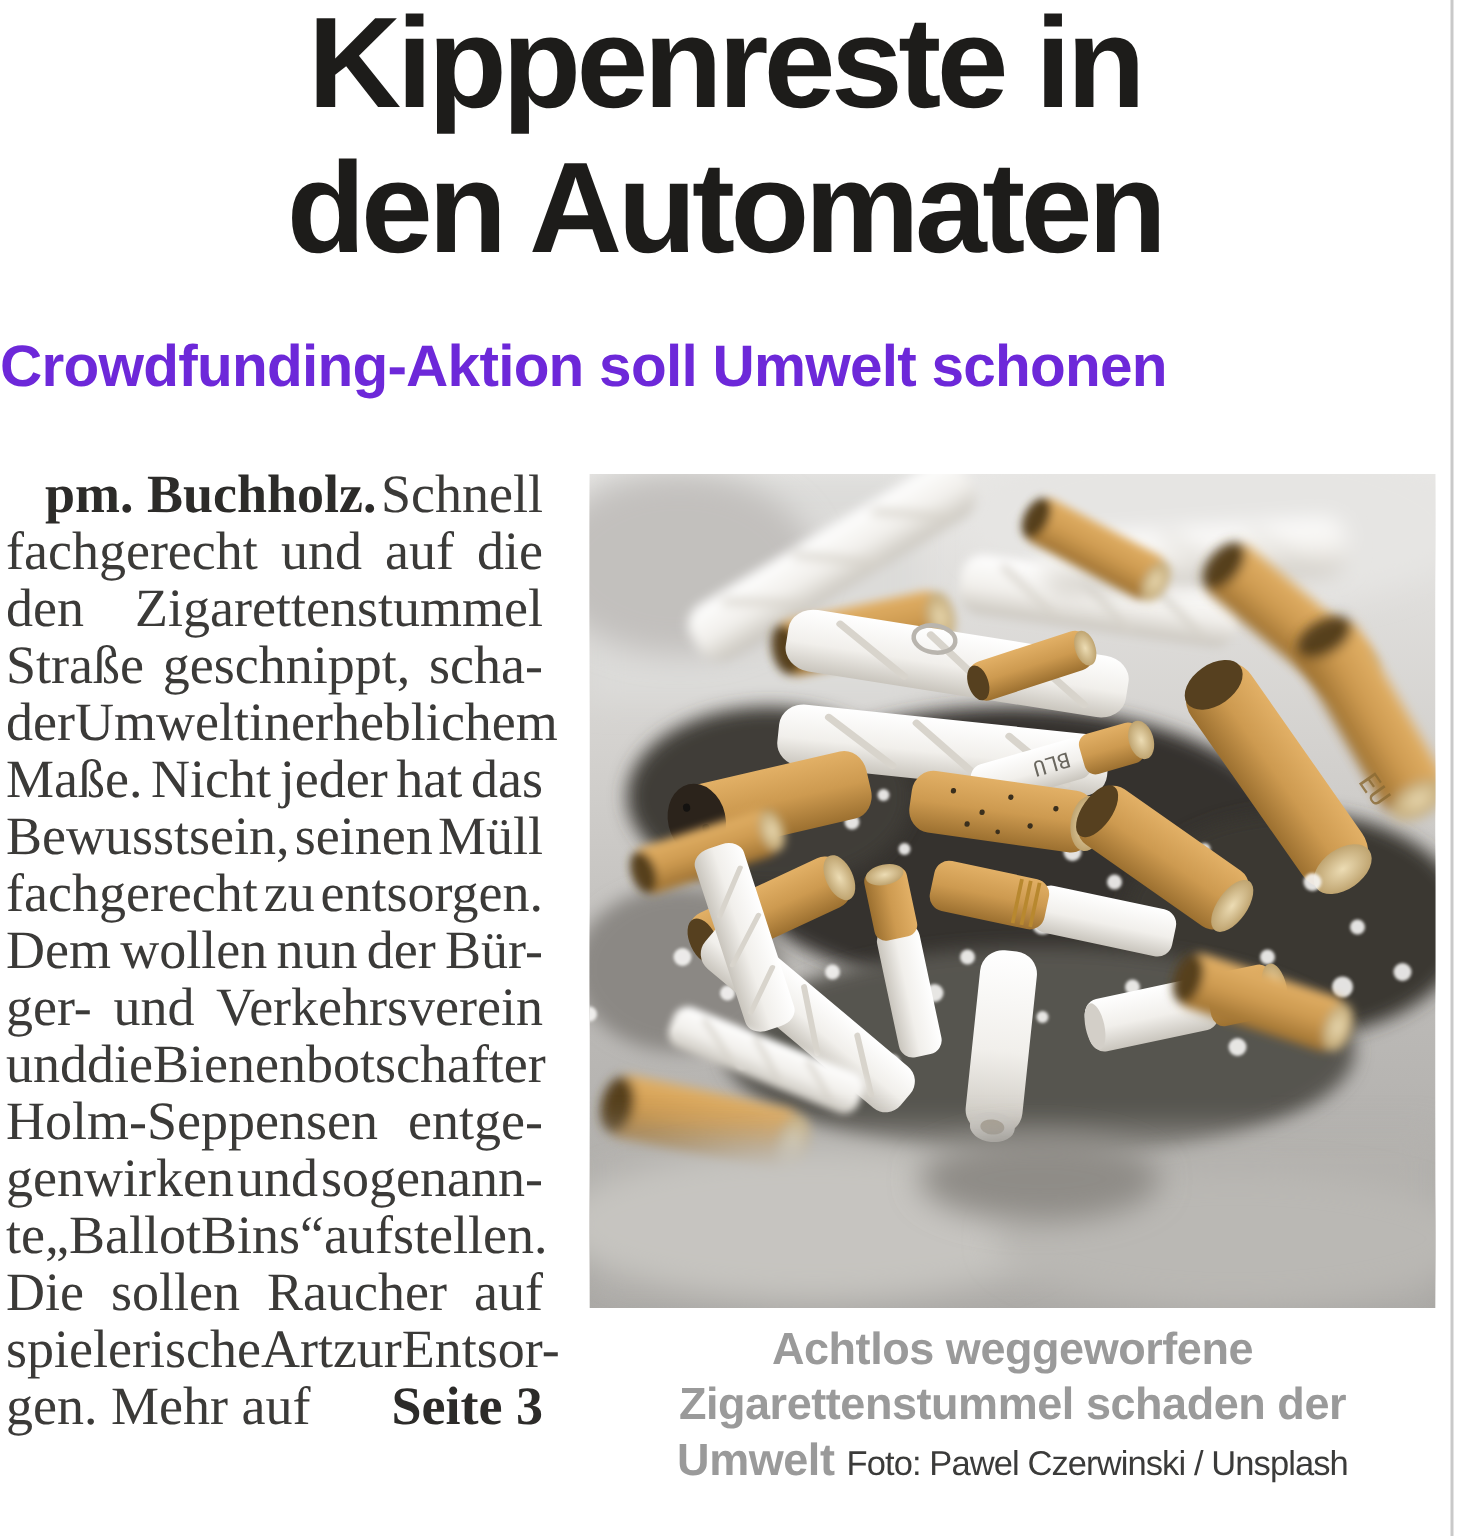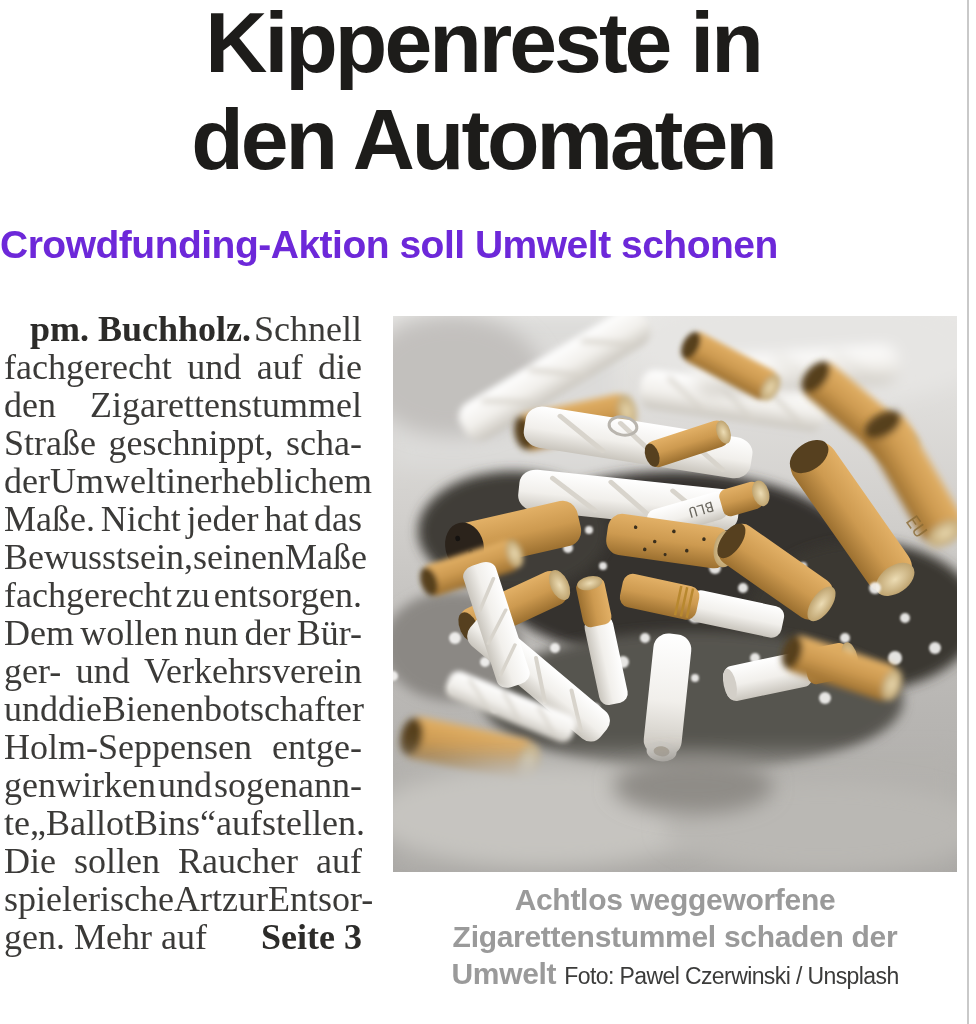--- a/index.html
+++ b/index.html
@@ -66,21 +66,21 @@
       <div class="bline">
         <span>Maße.</span>
         <span>Nicht</span>
         <span>jeder</span>
         <span>hat</span>
         <span>das</span>
       </div>
       <div class="bline">
         <span>Bewusstsein,</span>
         <span>seinen</span>
-        <span>Maße</span>
+        <span>Müll</span>
       </div>
       <div class="bline">
         <span>fachgerecht</span>
         <span>zu</span>
         <span>entsorgen.</span>
       </div>
       <div class="bline">
         <span>Dem</span>
         <span>wollen</span>
         <span>nun</span>

